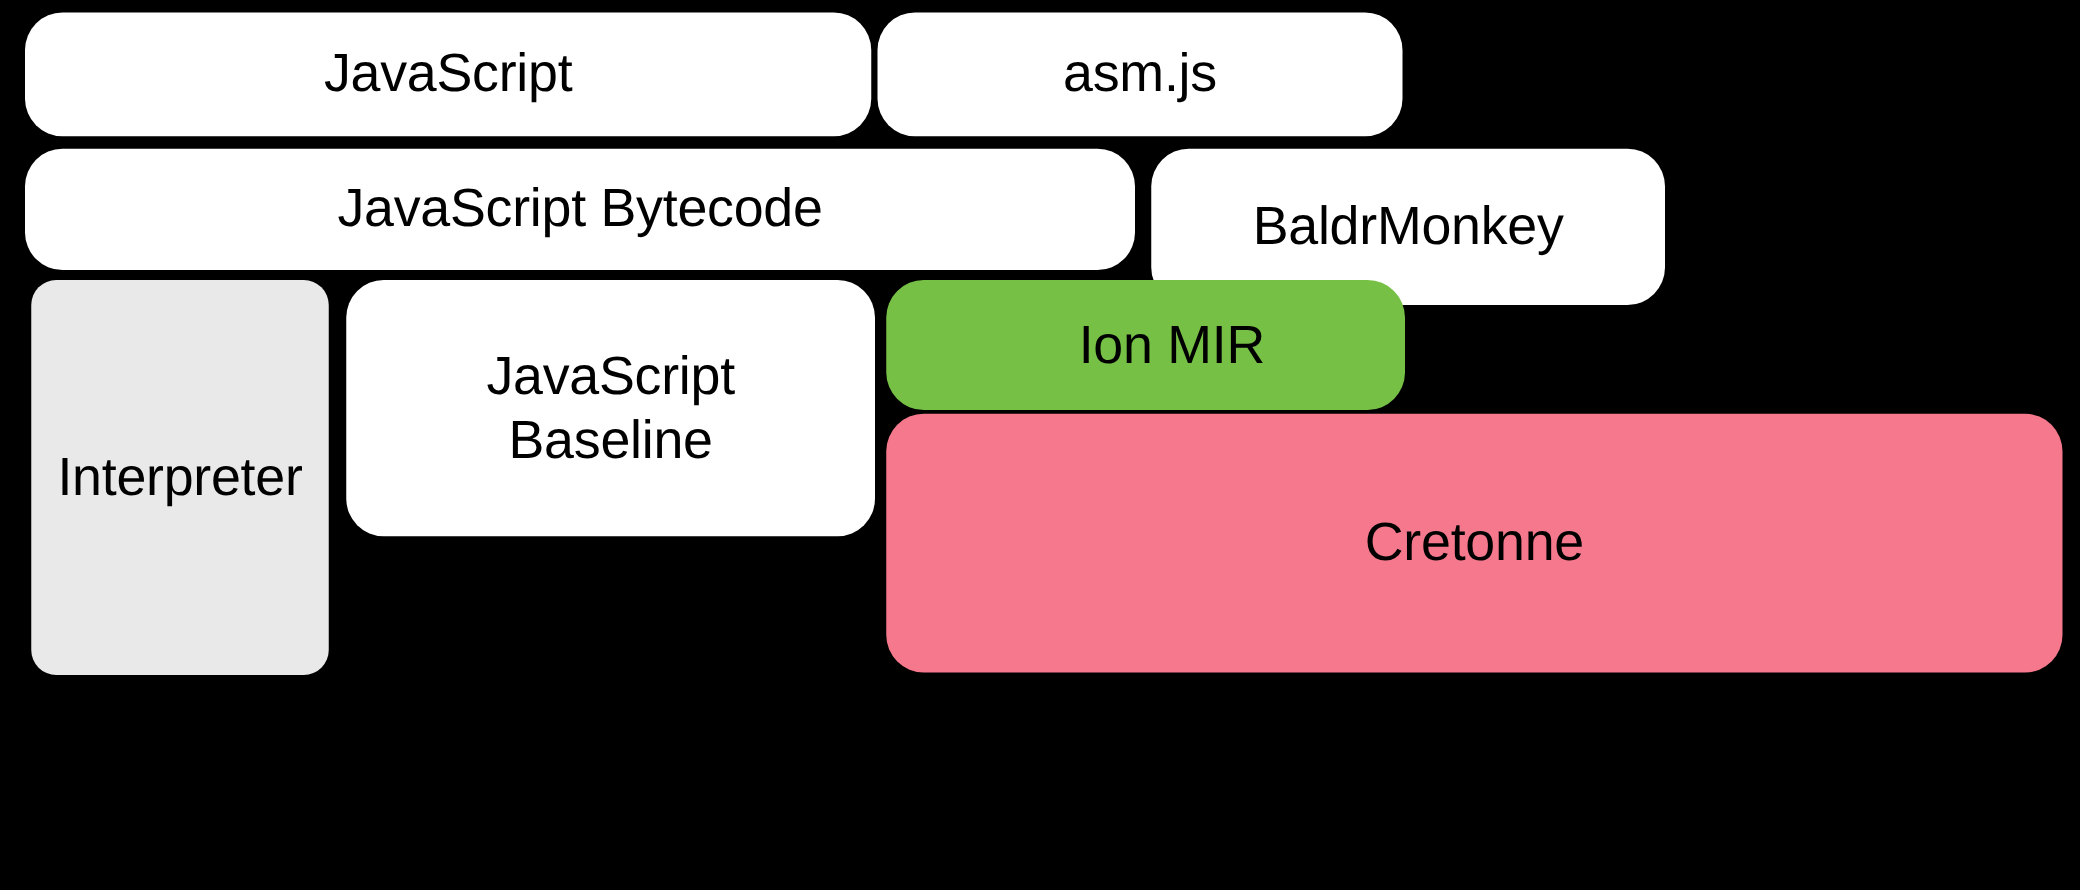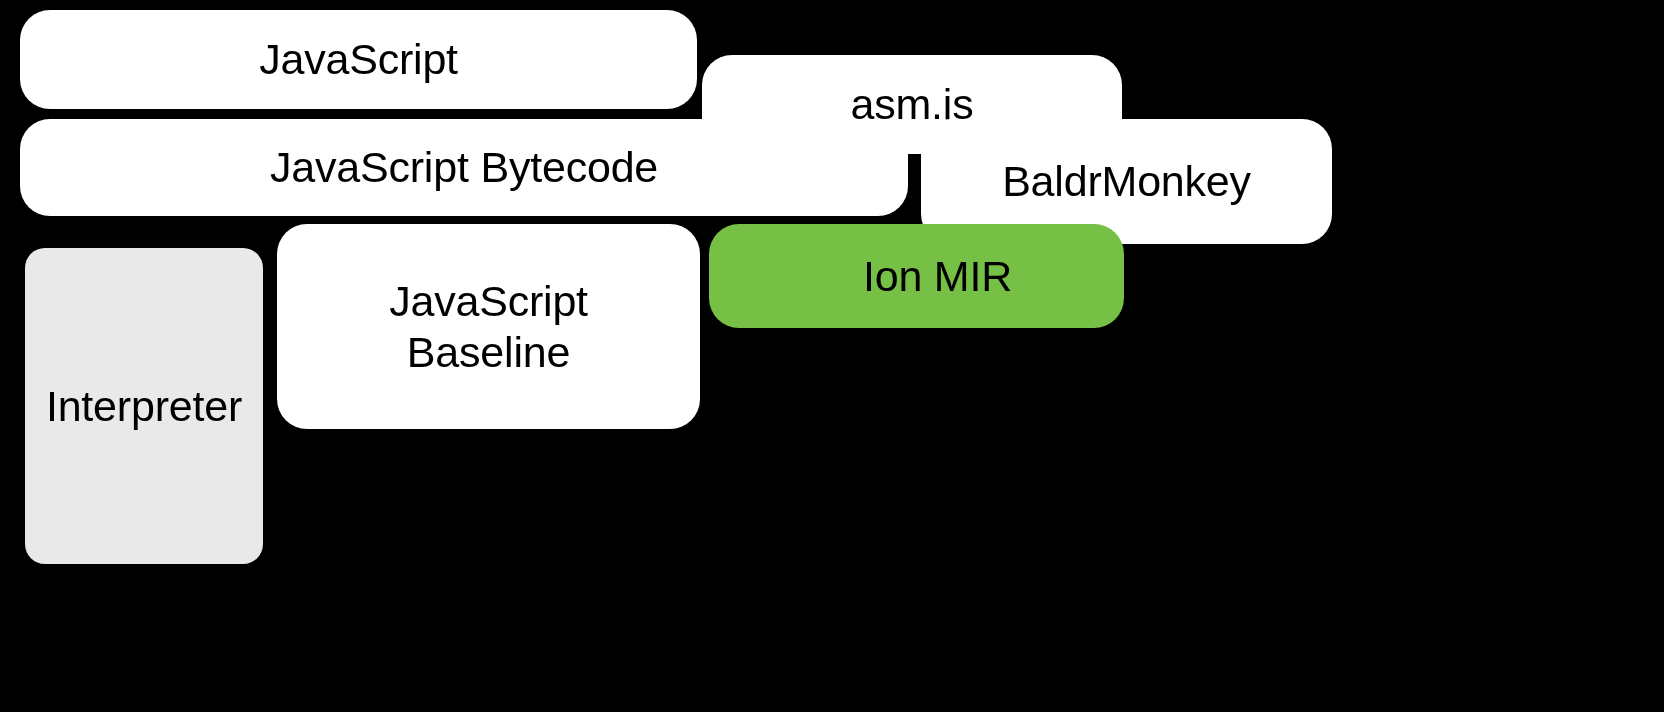--- a/index.html
+++ b/index.html
@@ -33,29 +33,29 @@
     letter-spacing: -0.2px;
     white-space: pre-line;
     font-weight: 400;
   }
   .box.gray   { background: #e9e9e9; }
   .box.green  { background: #76c045; padding-left: 42px; }
   .box.pink   { background: #f5788d; }
 
   
   #b-javascript       { left: 20px;   top: 10px;  width: 677px; height: 99px; }
-  #b-asmjs            { left: 702px;  top: 10px;  width: 420px; height: 99px; margin-top: 45px; }
+  #b-asmjs            { left: 702px;  top: 10px;  width: 420px; height: 99px; }
   #b-wasm             { left: 1133px; top: 10px;  width: 519px; height: 99px; }
 
   
   #b-js-bytecode      { left: 20px;   top: 119px; width: 888px; height: 97px; }
   #b-baldrmonkey      { left: 921px;  top: 119px; width: 411px; height: 125px; }
 
   
-  #b-interpreter      { left: 25px;   top: 224px; width: 238px; height: 316px; border-radius: 20px; margin-top: 24px; }
+  #b-interpreter      { left: 25px;   top: 224px; width: 238px; height: 316px; border-radius: 20px; }
   #b-js-baseline      { left: 277px;  top: 224px; width: 423px; height: 205px; }
   #b-macro-assembler  { left: 277px;  top: 437px; width: 423px; height: 101px; }
   #b-ion-mir          { left: 709px;  top: 224px; width: 415px; height: 104px; }
   #b-cretonne         { left: 709px;  top: 331px; width: 941px; height: 207px; }
 
   
   #b-native-machine-code { left: 277px; top: 546px; width: 1373px; height: 100px; }
 </style>
 </head>
 <body>
@@ -72,15 +72,16 @@
   <div class="box" id="b-baldrmonkey">BaldrMonkey</div>
 
   <div class="box gray" id="b-interpreter">Interpreter</div>
 
   <div class="box" id="b-js-baseline">JavaScript
 Baseline</div>
 
 
   <div class="box green" id="b-ion-mir">Ion MIR</div>
 
+  <div class="box pink" id="b-cretonne">Cretonne</div>
 
 
 </div>
 
 </body></html>

